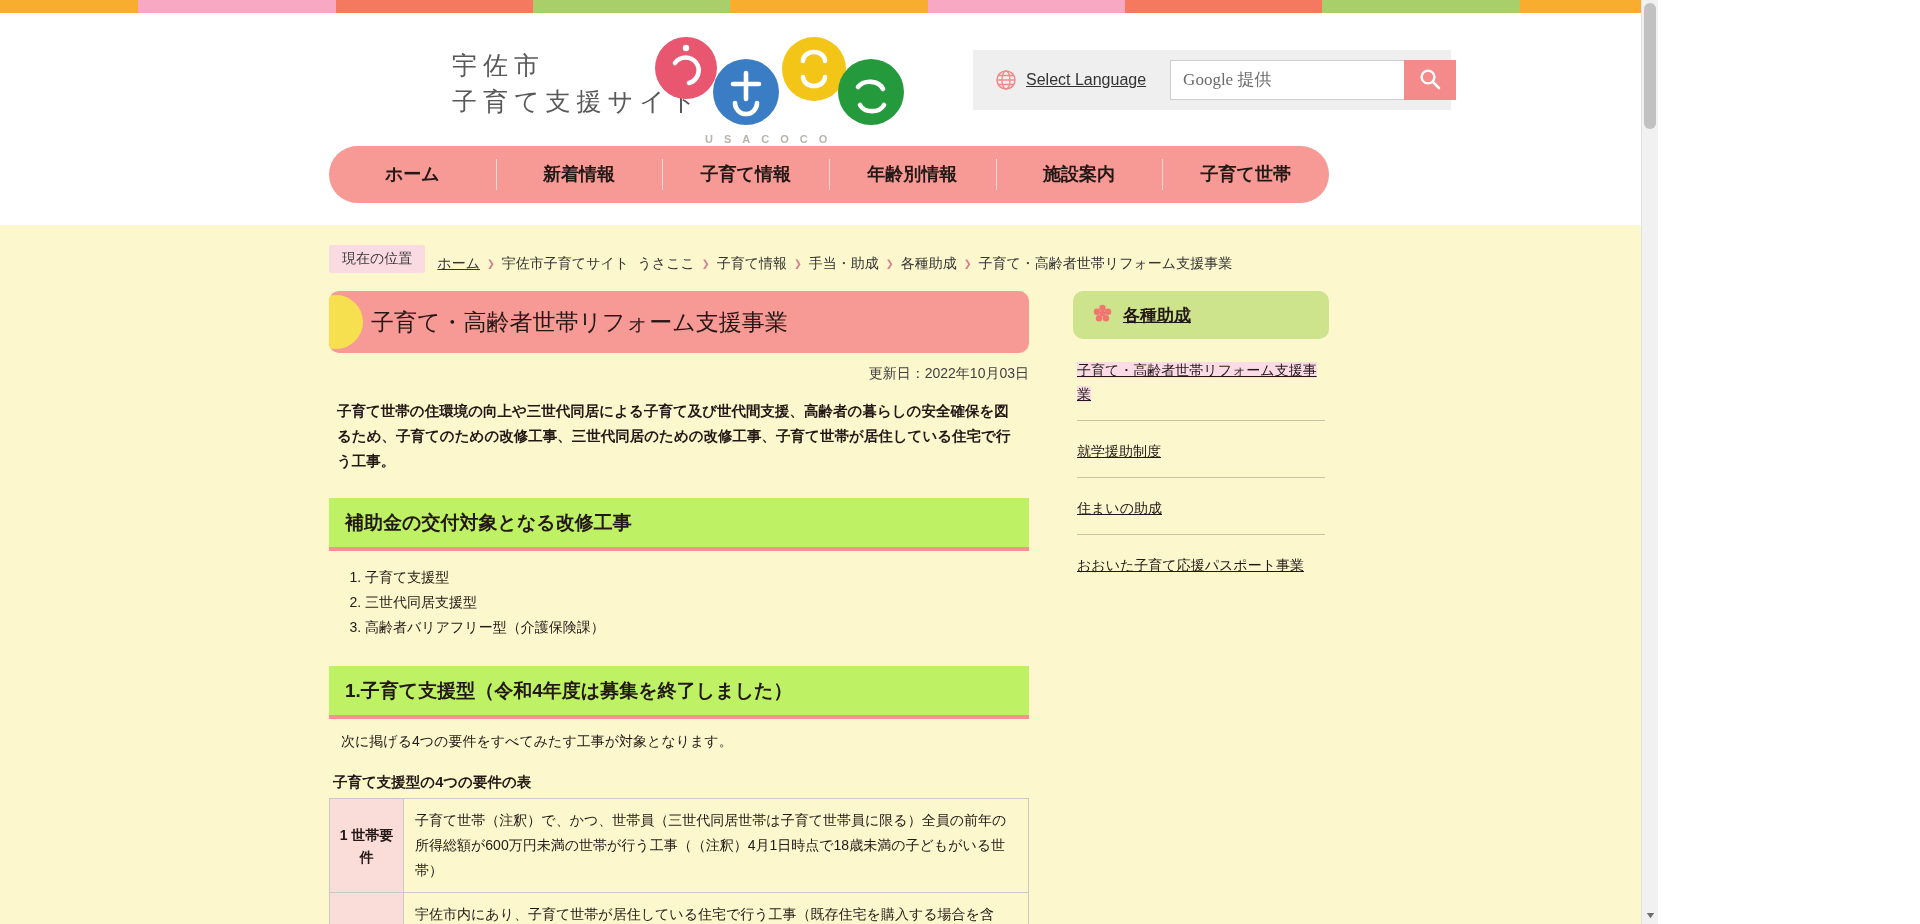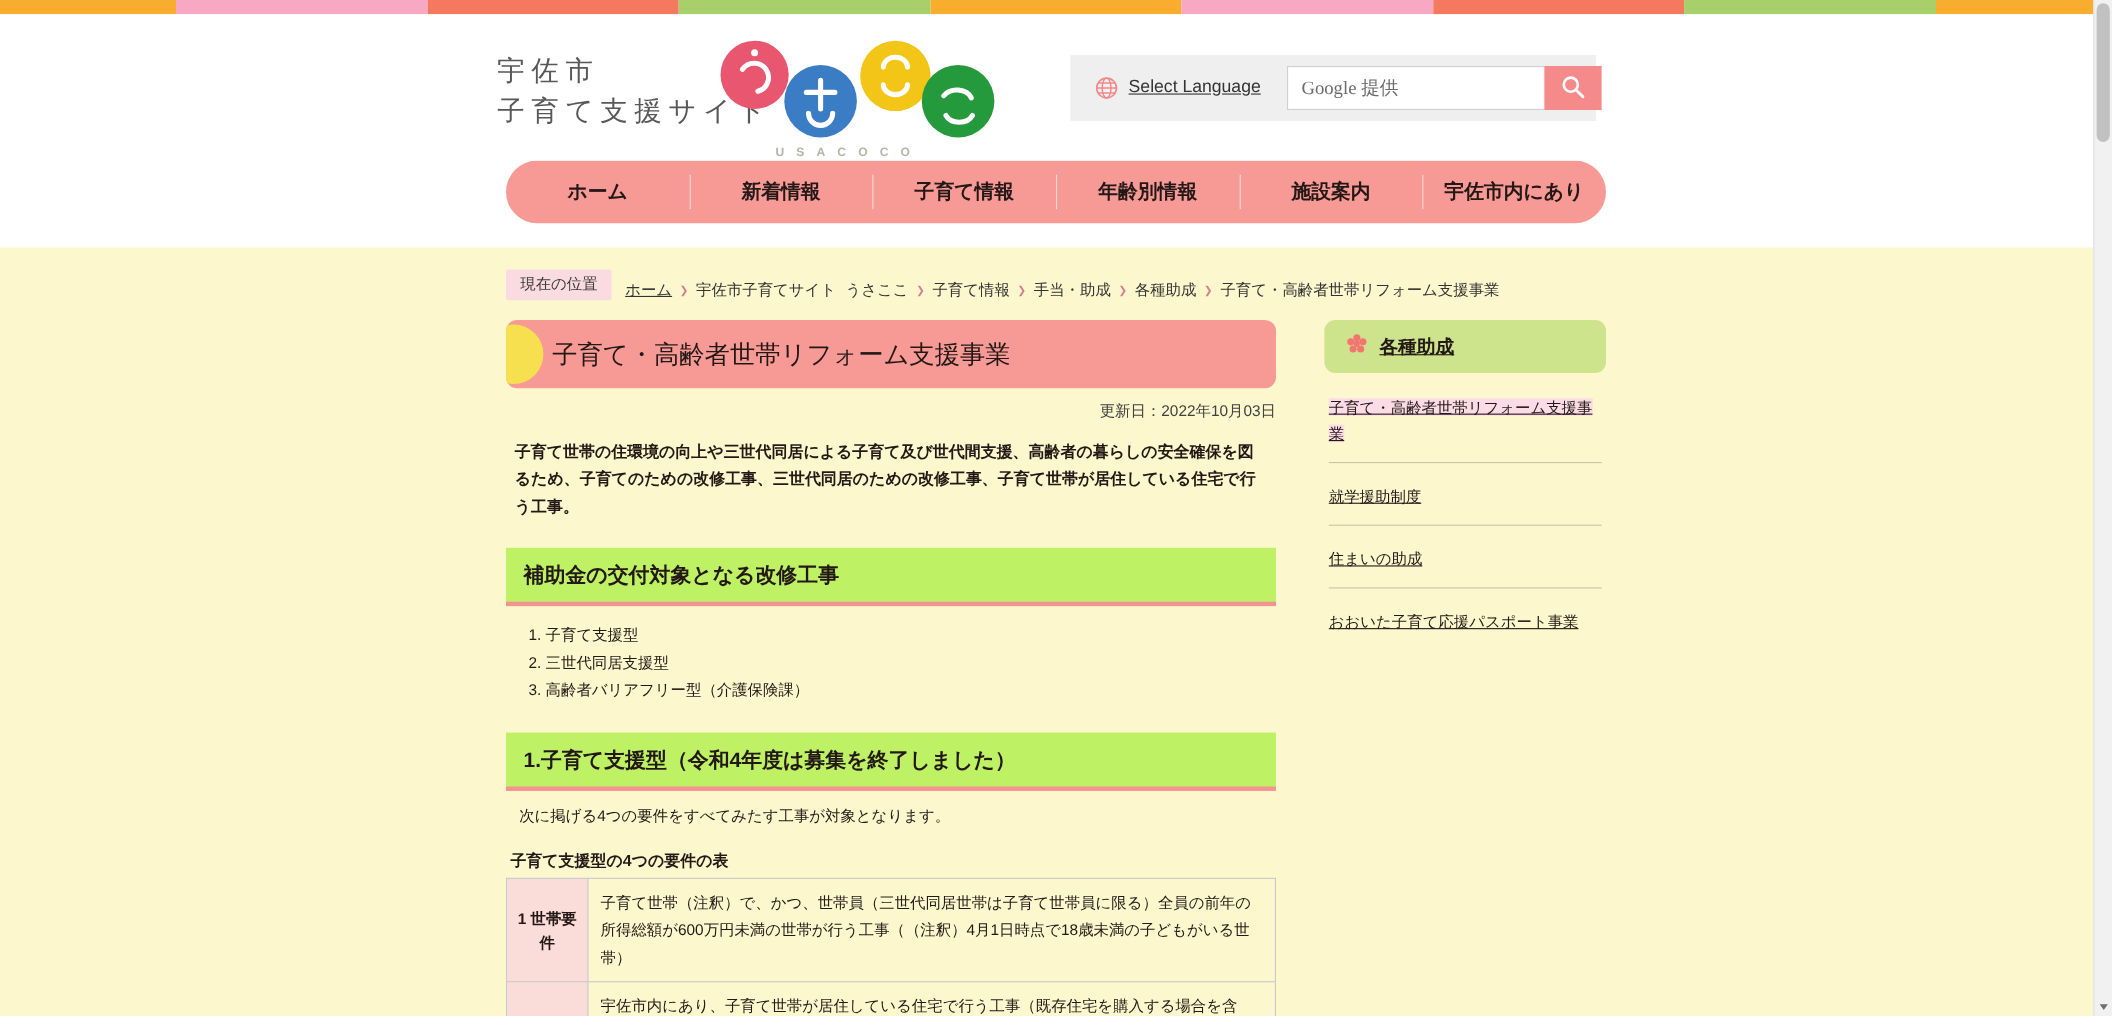--- a/index.html
+++ b/index.html
@@ -2,21 +2,21 @@
 <html lang="ja"><head>
 <meta charset="utf-8">
 <style>
   * { box-sizing: border-box; margin: 0; padding: 0; }
   html, body {
     width: 1920px; height: 924px;
     overflow: hidden;
     font-family: "Liberation Sans", "DejaVu Sans", sans-serif;
     background: #ffffff;
   }
-  #page { position: relative; width: 1920px; height: 924px; background: #fff; }
+  #page { position: relative; width: 1658px; height: 924px; background: #fff; }
 
   
   .topstripe { display: flex; height: 13px; width: 100%; }
   .topstripe span { display: block; height: 100%; }
 
   
   .header {
     position: relative;
     height: 133px;
     background: #fff;
@@ -253,21 +253,21 @@
     </div>
   </div>
 
   <div class="navwrap">
     <nav class="nav" id="nav">
         <div class="nav-item">ホーム</div>
         <div class="nav-item">新着情報</div>
         <div class="nav-item">子育て情報</div>
         <div class="nav-item">年齢別情報</div>
         <div class="nav-item">施設案内</div>
-        <div class="nav-item">宇佐市内にあり</div>
+        <div class="nav-item">子育て世帯</div>
       </nav>
   </div>
 
   <div class="cream">
     <div class="container">
 
       <div class="breadcrumb">
         <span class="crumb-badge">現在の位置</span>
         <span class="crumb-list" id="crumbs">
             <span class="crumb link">ホーム</span>

